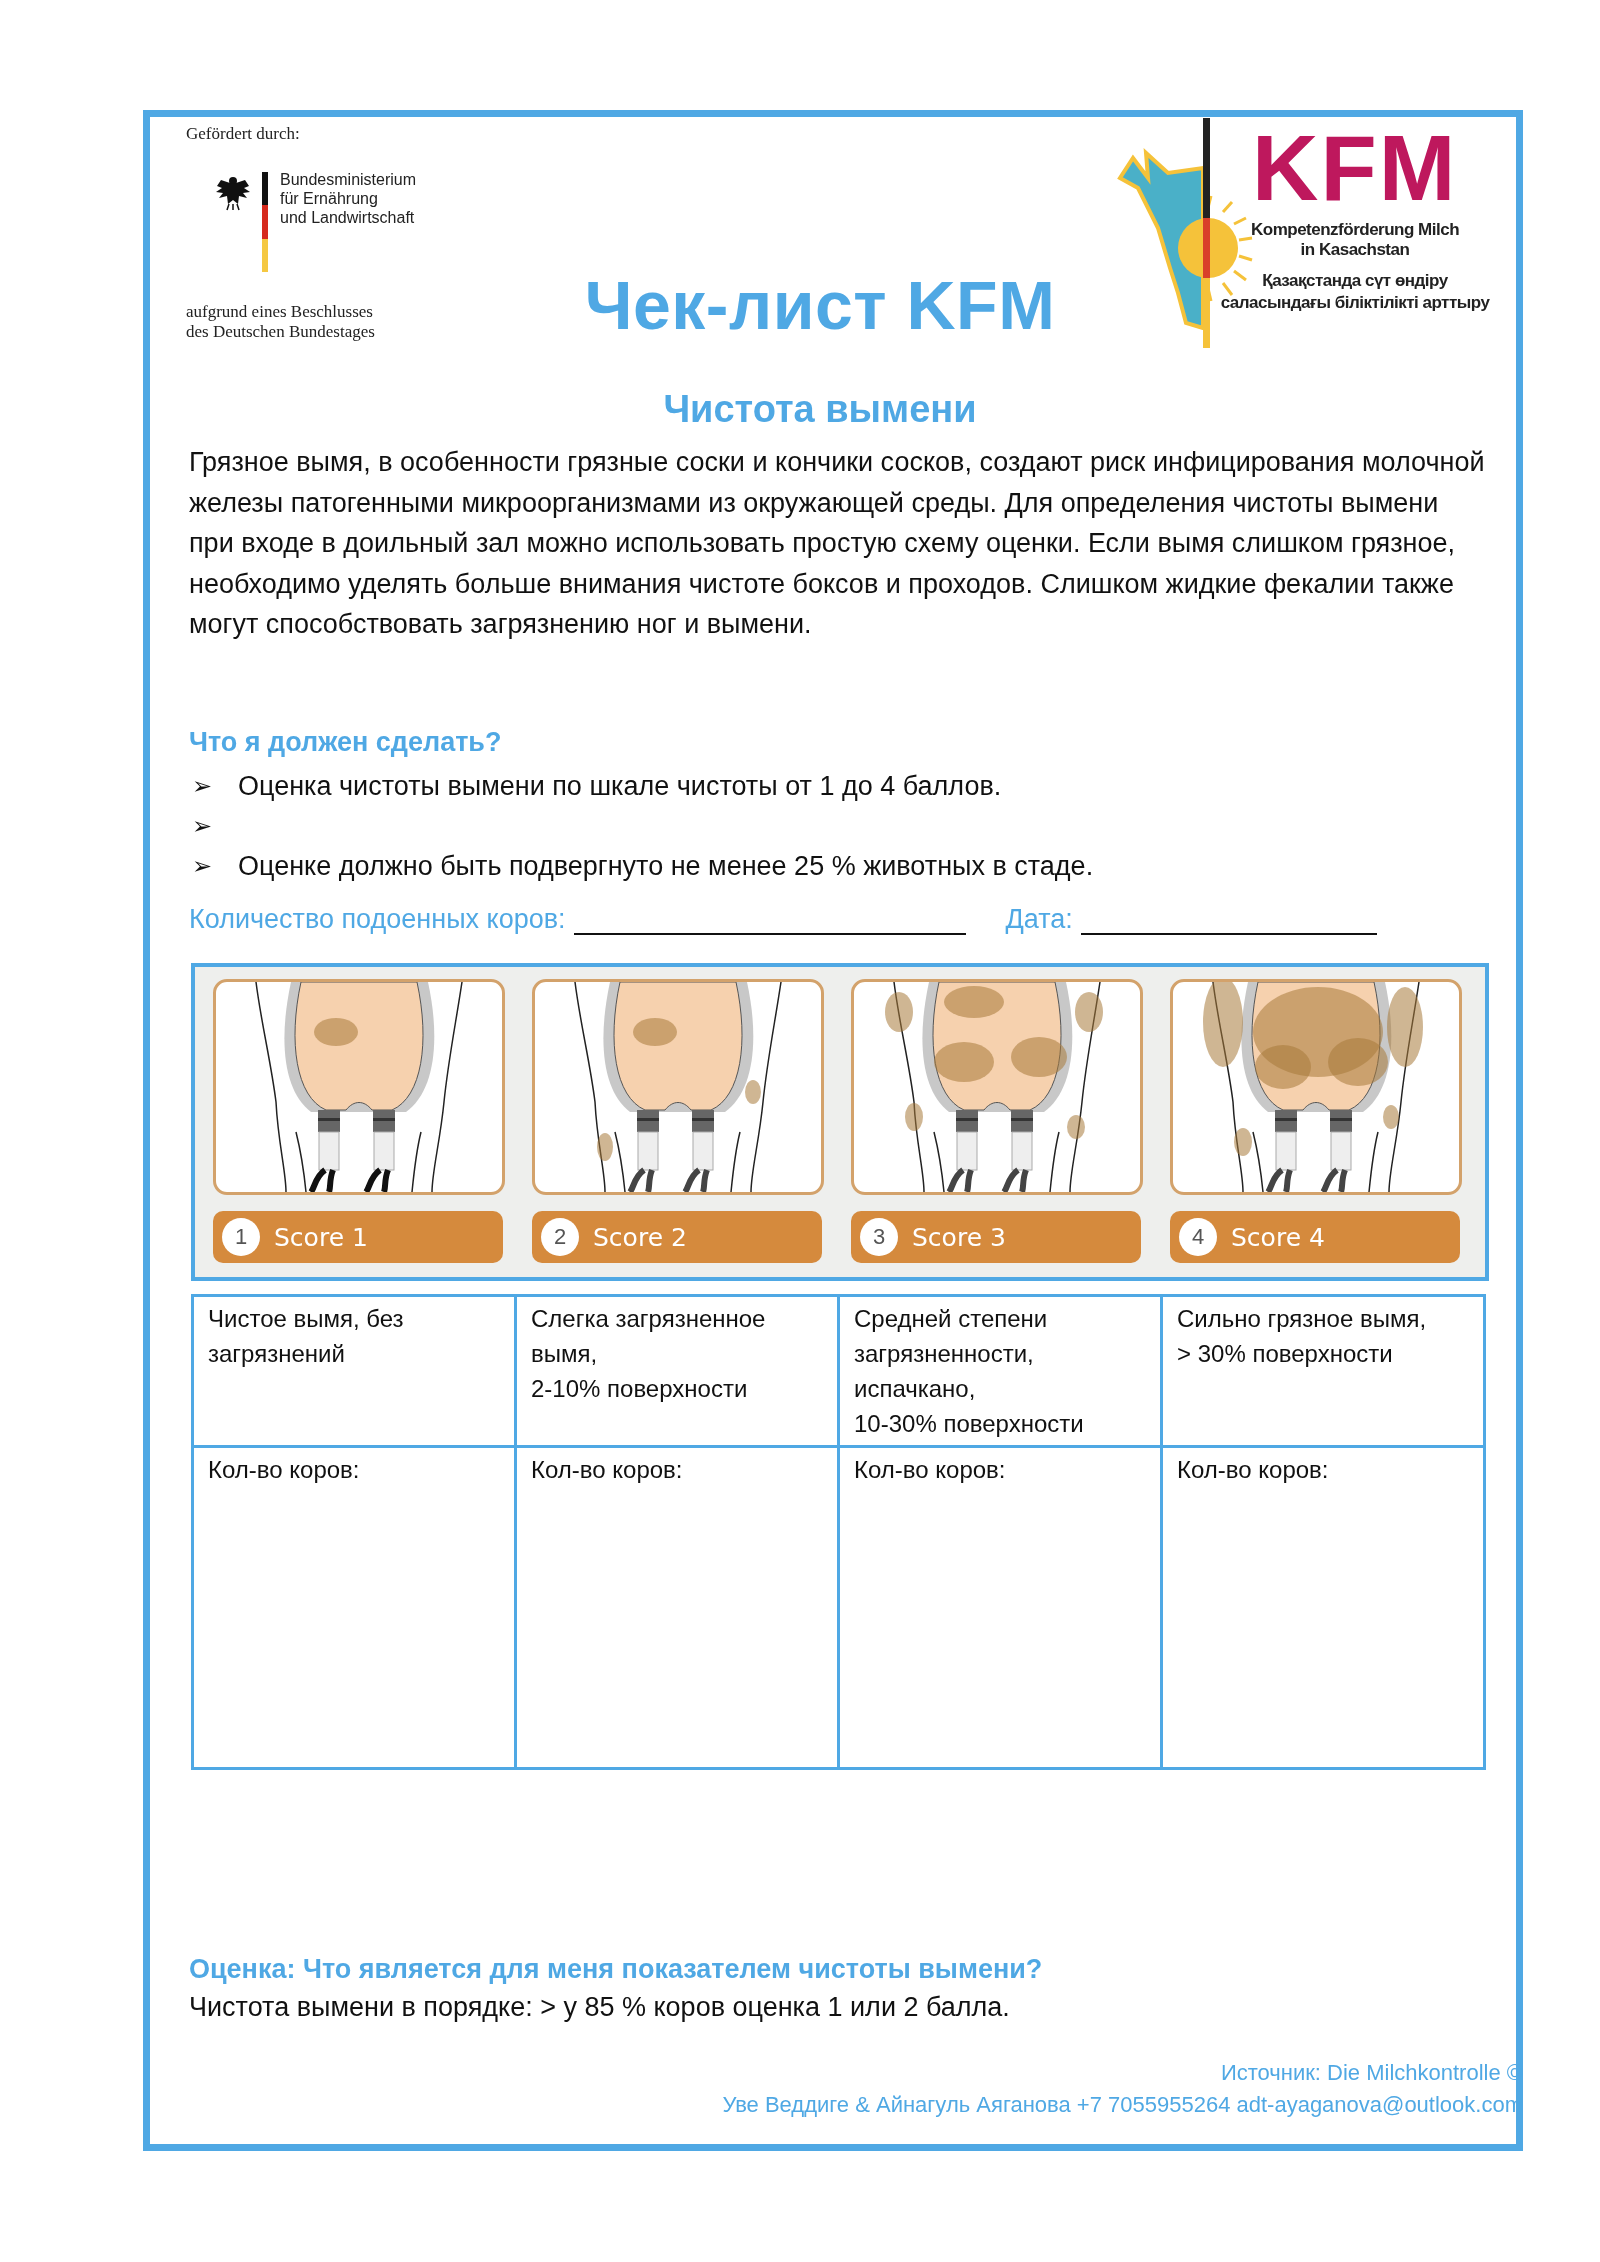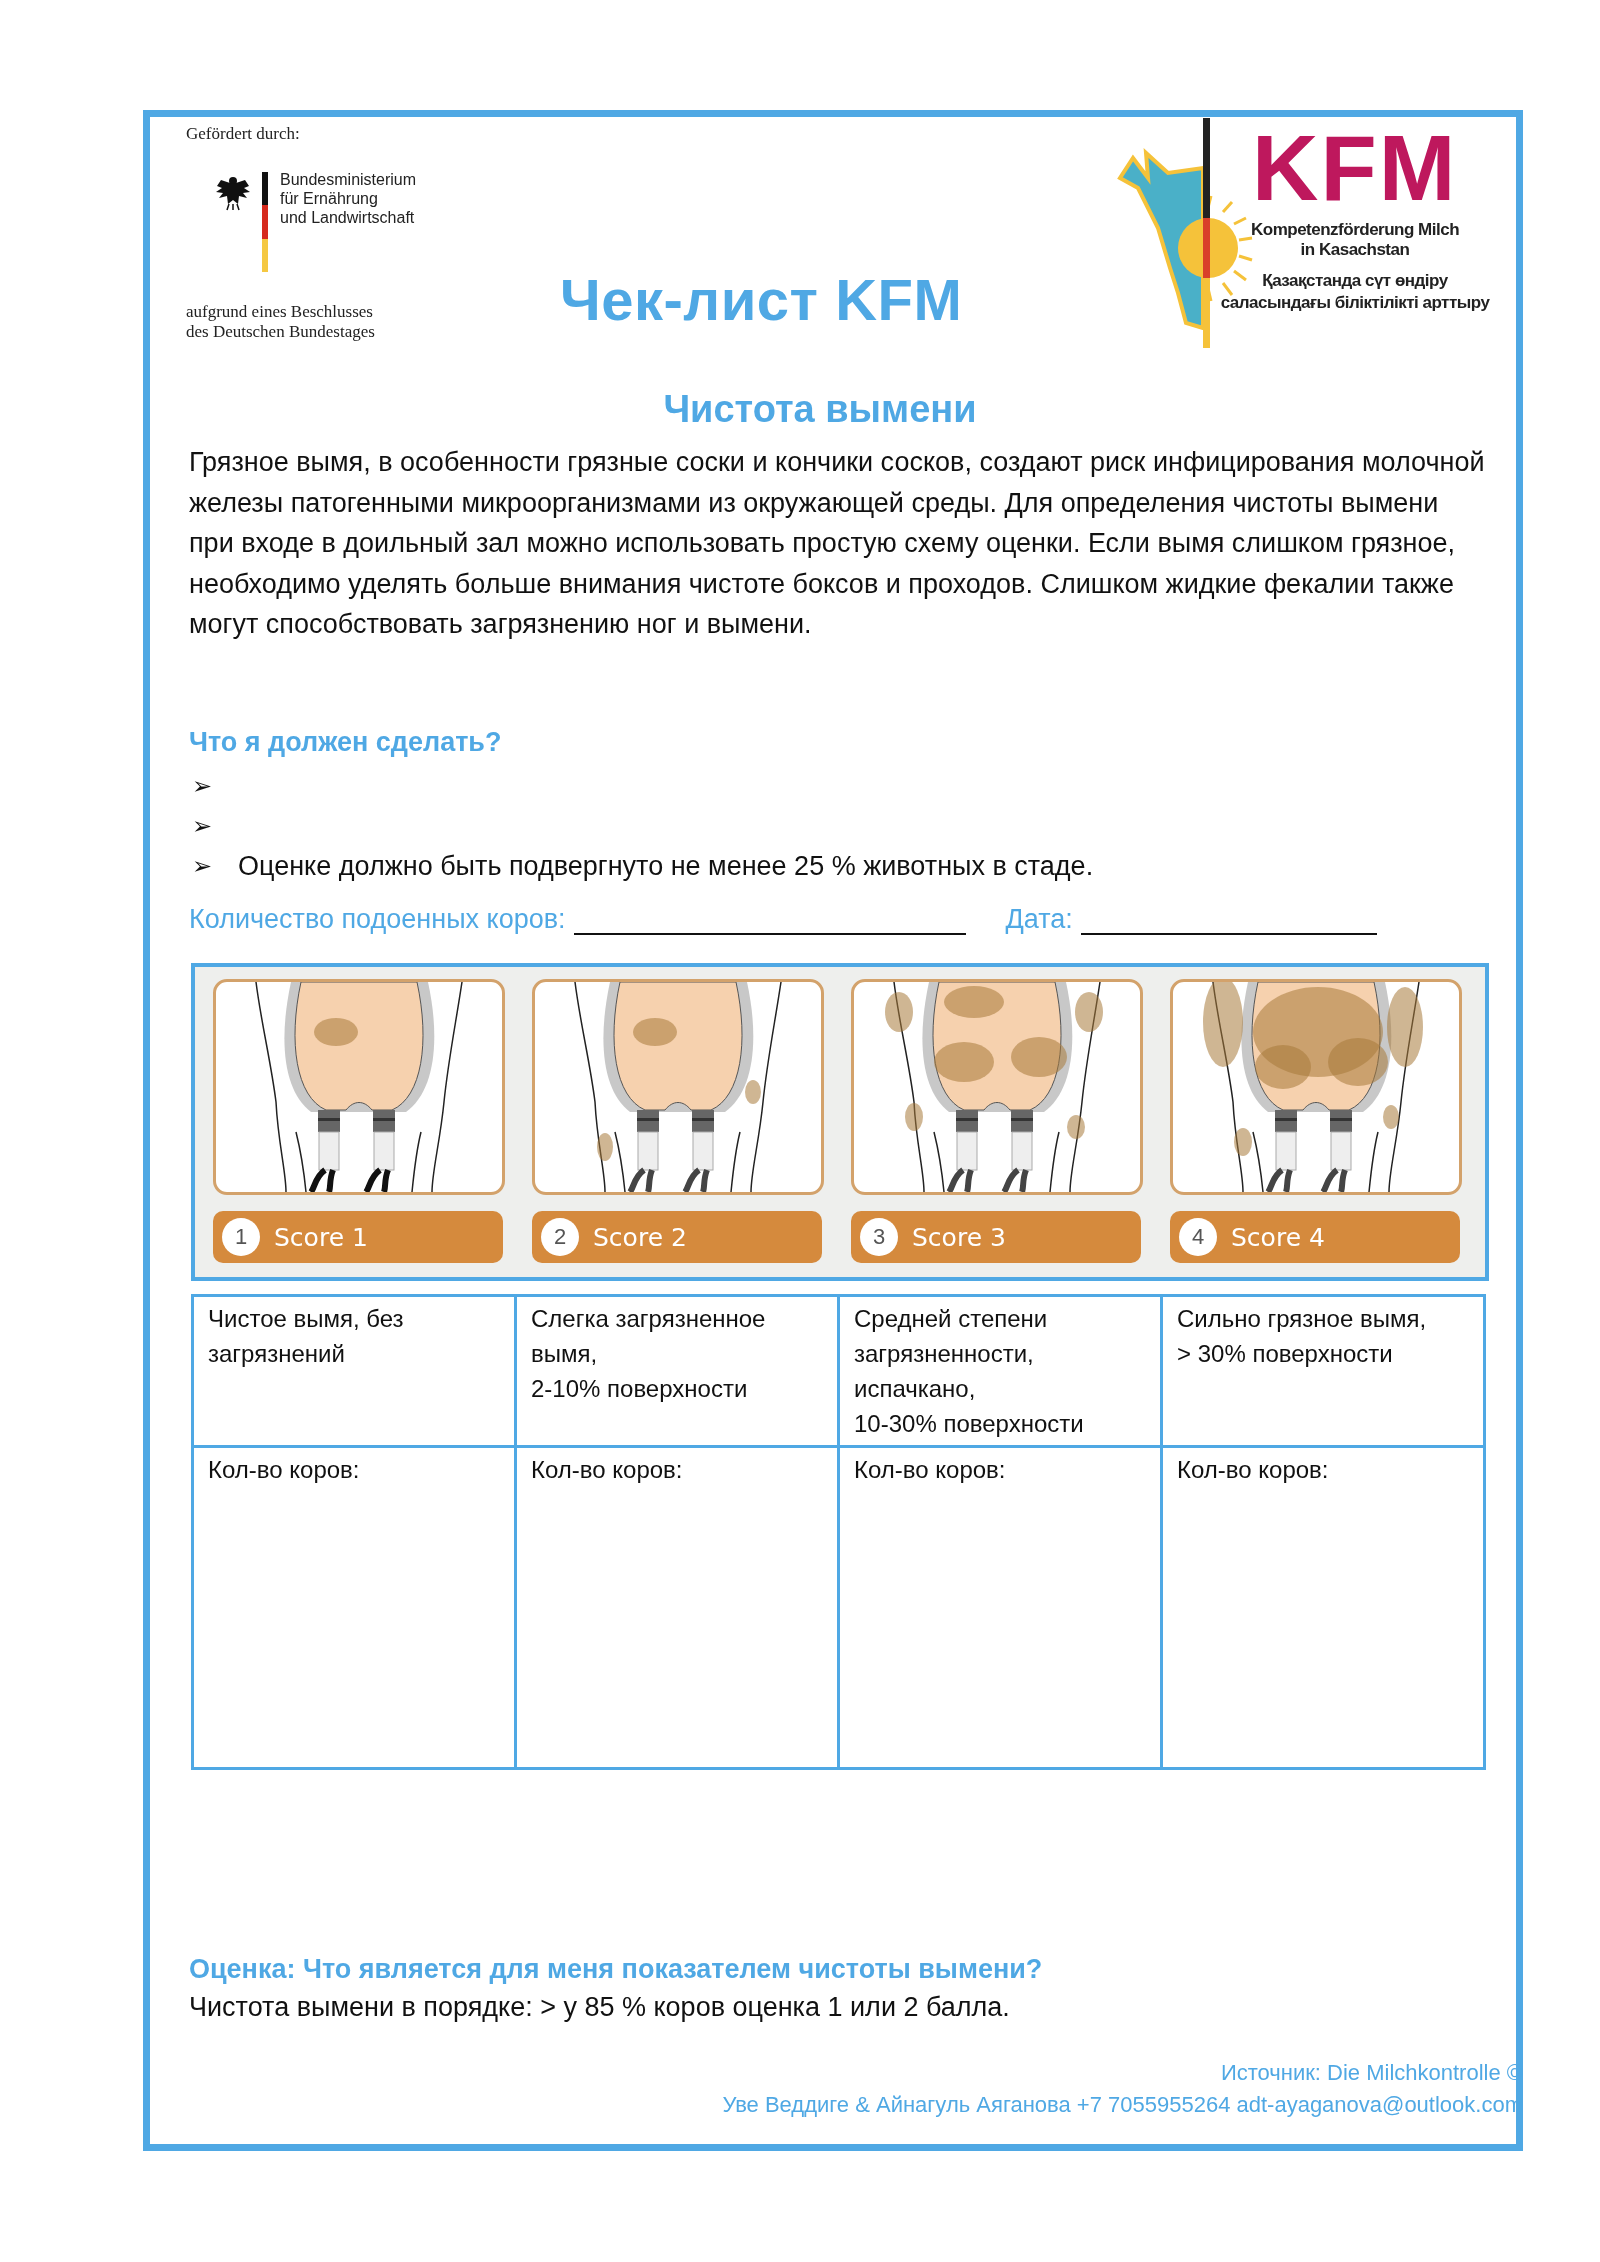--- a/index.html
+++ b/index.html
@@ -10,21 +10,21 @@
   
   .sponsor-top { left: 186px; top: 124px; font-family: "Liberation Serif", serif; font-size: 17px; color: #222; }
   .eagle { left: 213px; top: 172px; width: 40px; height: 40px; }
   .flagbar { left: 262px; top: 172px; width: 6px; height: 100px; }
   .flagbar div { height: 33.3%; }
   .ministry { left: 280px; top: 170px; font-size: 16px; line-height: 19px; color: #222; }
   .ministry div { white-space: nowrap; }
   .sponsor-bottom { left: 186px; top: 302px; font-family: "Liberation Serif", serif; font-size: 17px; line-height: 20px; color: #222; }
 
   
-  .title { left: 560px; top: 266px; width: 520px; font-size: 58px; font-weight: bold; color: #4fa8e4; letter-spacing: 0.5px; }
+  .title { left: 560px; top: 266px; width: 520px; text-align: center; font-size: 68px; font-weight: bold; color: #4fa8e4; letter-spacing: 0.5px; }
   .subtitle { left: 560px; top: 388px; width: 520px; text-align: center; font-size: 38px; font-weight: bold; color: #4fa8e4; }
 
   
   .kfm-logo { left: 1108px; top: 118px; width: 400px; height: 230px; }
   .kfm-text { left: 1252px; top: 122px; font-size: 92px; font-weight: bold; color: #be185d; letter-spacing: 2px; line-height: 1; text-align: right; }
   .kfm-sub { left: 1220px; top: 220px; width: 270px; text-align: center; font-size: 17px; font-weight: bold; color: #222; line-height: 20px; letter-spacing: -0.5px; }
   .kfm-kz { left: 1205px; top: 270px; width: 300px; text-align: center; font-size: 17px; font-weight: bold; color: #222; line-height: 22px; letter-spacing: -0.5px; }
 
   
   .intro { left: 189px; top: 442px; width: 1300px; font-size: 27px; line-height: 40.5px; color: #111; }
@@ -118,20 +118,21 @@
   <div>Қазақстанда сүт өндіру</div>
   <div>саласындағы біліктілікті арттыру</div>
 </div>
 
 <div class="abs intro">Грязное вымя, в особенности грязные соски и кончики сосков, создают риск инфицирования молочной железы патогенными микроорганизмами из окружающей среды. Для определения чистоты вымени при входе в доильный зал можно использовать простую схему оценки. Если вымя слишком грязное, необходимо уделять больше внимания чистоте боксов и проходов. Слишком жидкие фекалии также могут способствовать загрязнению ног и вымени.</div>
 
 <div class="abs section-h h-todo">Что я должен сделать?</div>
 <ul class="abs bullets">
   <li>
       <span class="arrow">➢</span>
+      <span>Оценка чистоты вымени по шкале чистоты от 1 до 4 баллов.</span>
     </li>
   <li>
       <span class="arrow">➢</span>
     </li>
   <li>
       <span class="arrow">➢</span>
       <span>Оценке должно быть подвергнуто не менее 25 % животных в стаде.</span>
     </li>
 </ul>
 

